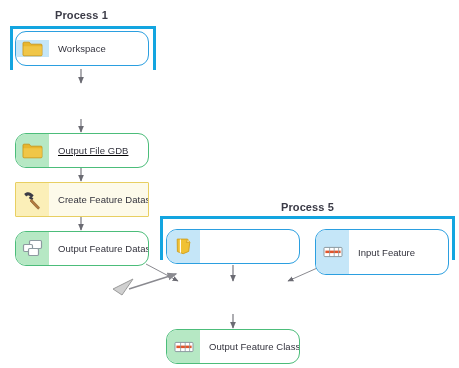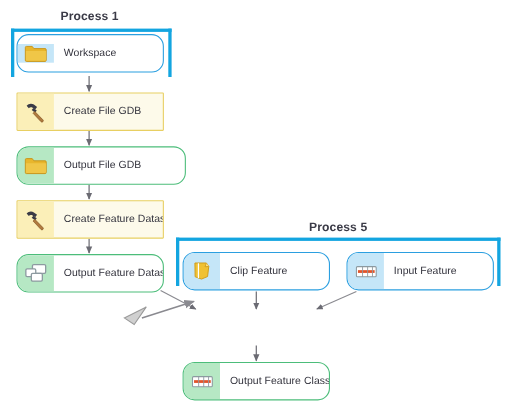--- a/index.html
+++ b/index.html
@@ -163,49 +163,39 @@
   <div class="node var var-input" style="left:15px; top:31px; width:134px; height:35px;align-items:center;">
     <div class="ibox">
       <svg class="ico" width="21" height="17" viewBox="0 0 21 17" aria-hidden="true">
         <path d="M1 3.2a1 1 0 0 1 1-1h5.3l1.5 2H19a1 1 0 0 1 1 1v9.6a1 1 0 0 1-1 1H2a1 1 0 0 1-1-1z" fill="#e8b62c" stroke="#c9961c" stroke-width="0.9"></path>
         <path d="M1.6 6.3h18.2v8.1a.9.9 0 0 1-.9.9H2.5a.9.9 0 0 1-.9-.9z" fill="#f0c647"></path>
       </svg>
     </div>
     <div class="lbl">Workspace</div>
   </div>
 
-  <div class="node tool" style="left:15px; top:84px; width:134px; height:35px;">
+
+  <div class="node var var-output" style="left:15px; top:133px; width:134px; height:35px;text-decoration:underline;">
+    <div class="ibox">
+      <svg class="ico" width="21" height="17" viewBox="0 0 21 17" aria-hidden="true">
+        <path d="M1 3.2a1 1 0 0 1 1-1h5.3l1.5 2H19a1 1 0 0 1 1 1v9.6a1 1 0 0 1-1 1H2a1 1 0 0 1-1-1z" fill="#e8b62c" stroke="#c9961c" stroke-width="0.9"></path>
+        <path d="M1.6 6.3h18.2v8.1a.9.9 0 0 1-.9.9H2.5a.9.9 0 0 1-.9-.9z" fill="#f0c647"></path>
+      </svg>
+    </div>
+    <div class="lbl">Output File GDB</div>
+  </div>
+
+  <div class="node tool" style="left:15px; top:182px; width:134px; height:35px;">
     <div class="ibox">
       <svg class="ico" width="21" height="20" viewBox="0 0 21 20" aria-hidden="true">
         <path d="M2.2 4.1c1.6-2 4.6-2.5 6.6-1l2.9 2.2-1.7 2.2-2.4-1.6c-1.1-.7-2.6-.5-3.4.5z" fill="#3b3b46"></path>
         <path d="M8.3 6.1l3.1 2.4-1.5 1.9-3.1-2.4z" fill="#3b3b46"></path>
         <path d="M9.6 9.3l7.4 7.6a1.2 1.2 0 0 1-1.7 1.7L8.1 11z" fill="#b07a3e" stroke="#8d5e2c" stroke-width="0.7"></path>
       </svg>
     </div>
-    <div class="lbl">Create File GDB</div>
-  </div>
-
-  <div class="node var var-output" style="left:15px; top:133px; width:154px; height:35px;">
-    <div class="ibox">
-      <svg class="ico" width="21" height="17" viewBox="0 0 21 17" aria-hidden="true">
-        <path d="M1 3.2a1 1 0 0 1 1-1h5.3l1.5 2H19a1 1 0 0 1 1 1v9.6a1 1 0 0 1-1 1H2a1 1 0 0 1-1-1z" fill="#e8b62c" stroke="#c9961c" stroke-width="0.9"></path>
-        <path d="M1.6 6.3h18.2v8.1a.9.9 0 0 1-.9.9H2.5a.9.9 0 0 1-.9-.9z" fill="#f0c647"></path>
-      </svg>
-    </div>
-    <div class="lbl">Output File GDB</div>
-  </div>
-
-  <div class="node tool" style="left:15px; top:182px; width:134px; height:35px;">
-    <div class="ibox">
-      <svg class="ico" width="21" height="20" viewBox="0 0 21 20" aria-hidden="true">
-        <path d="M2.2 4.1c1.6-2 4.6-2.5 6.6-1l2.9 2.2-1.7 2.2-2.4-1.6c-1.1-.7-2.6-.5-3.4.5z" fill="#3b3b46"></path>
-        <path d="M8.3 6.1l3.1 2.4-1.5 1.9-3.1-2.4z" fill="#3b3b46"></path>
-        <path d="M9.6 9.3l7.4 7.6a1.2 1.2 0 0 1-1.7 1.7L8.1 11z" fill="#b07a3e" stroke="#8d5e2c" stroke-width="0.7"></path>
-      </svg>
-    </div>
     <div class="lbl">Create Feature Dataset</div>
   </div>
 
   <div class="node var var-output" style="left:15px; top:231px; width:134px; height:35px;">
     <div class="ibox">
       <svg class="ico" width="22" height="19" viewBox="0 0 22 19" aria-hidden="true">
         <rect x="7.5" y="1.5" width="12" height="8" rx="1.2" fill="#ffffff" stroke="#8d9aa0" stroke-width="1.2"></rect>
         <rect x="1.5" y="5.5" width="9" height="7" rx="1.2" fill="#ffffff" stroke="#8d9aa0" stroke-width="1.2"></rect>
         <rect x="6.5" y="9.5" width="10" height="7" rx="1.2" fill="#ffffff" stroke="#8d9aa0" stroke-width="1.2"></rect>
       </svg>
@@ -219,24 +209,23 @@
   <div class="bracket" style="left:160px; top:216px; width:295px; height:44px;"></div>
 
   <div class="node var var-input" style="left:166px; top:229px; width:134px; height:35px;">
     <div class="ibox">
       <svg class="ico" width="19" height="19" viewBox="0 0 19 19" aria-hidden="true">
         <path d="M3.2 2.1h10.4l2.2 3.1-1.1 9.2-5.5 2.3-5.8-2.1z" fill="#f0c133" stroke="#cf9d1c" stroke-width="0.9"></path>
         <path d="M6.4 2.4v13.3" stroke="#ffffff" stroke-width="1.1"></path>
         <path d="M13.6 2.1l-1.2 3.4 3.4-.3" fill="#fbe08a" stroke="#cf9d1c" stroke-width="0.8"></path>
       </svg>
     </div>
-    <div class="lbl">Clip Feature</div>
-  </div>
-
-  <div class="node var var-input" style="left:315px; top:229px; width:134px; height:35px;">
+  </div>
+
+  <div class="node var var-input" style="left:315px; top:229px; width:134px; height:46px;">
     <div class="ibox">
       <svg class="ico" width="20" height="14" viewBox="0 0 20 14" aria-hidden="true">
         <rect x="1" y="2.4" width="18" height="9.2" rx="1" fill="#ffffff" stroke="#8d9aa0" stroke-width="1"></rect>
         <rect x="2.4" y="5.6" width="15.2" height="2.5" fill="#e2542a"></rect>
         <path d="M6.6 2.4v9.2M11.2 2.4v9.2M15.6 2.4v9.2" stroke="#8d9aa0" stroke-width="0.8"></path>
       </svg>
     </div>
     <div class="lbl">Input Feature</div>
   </div>
 

